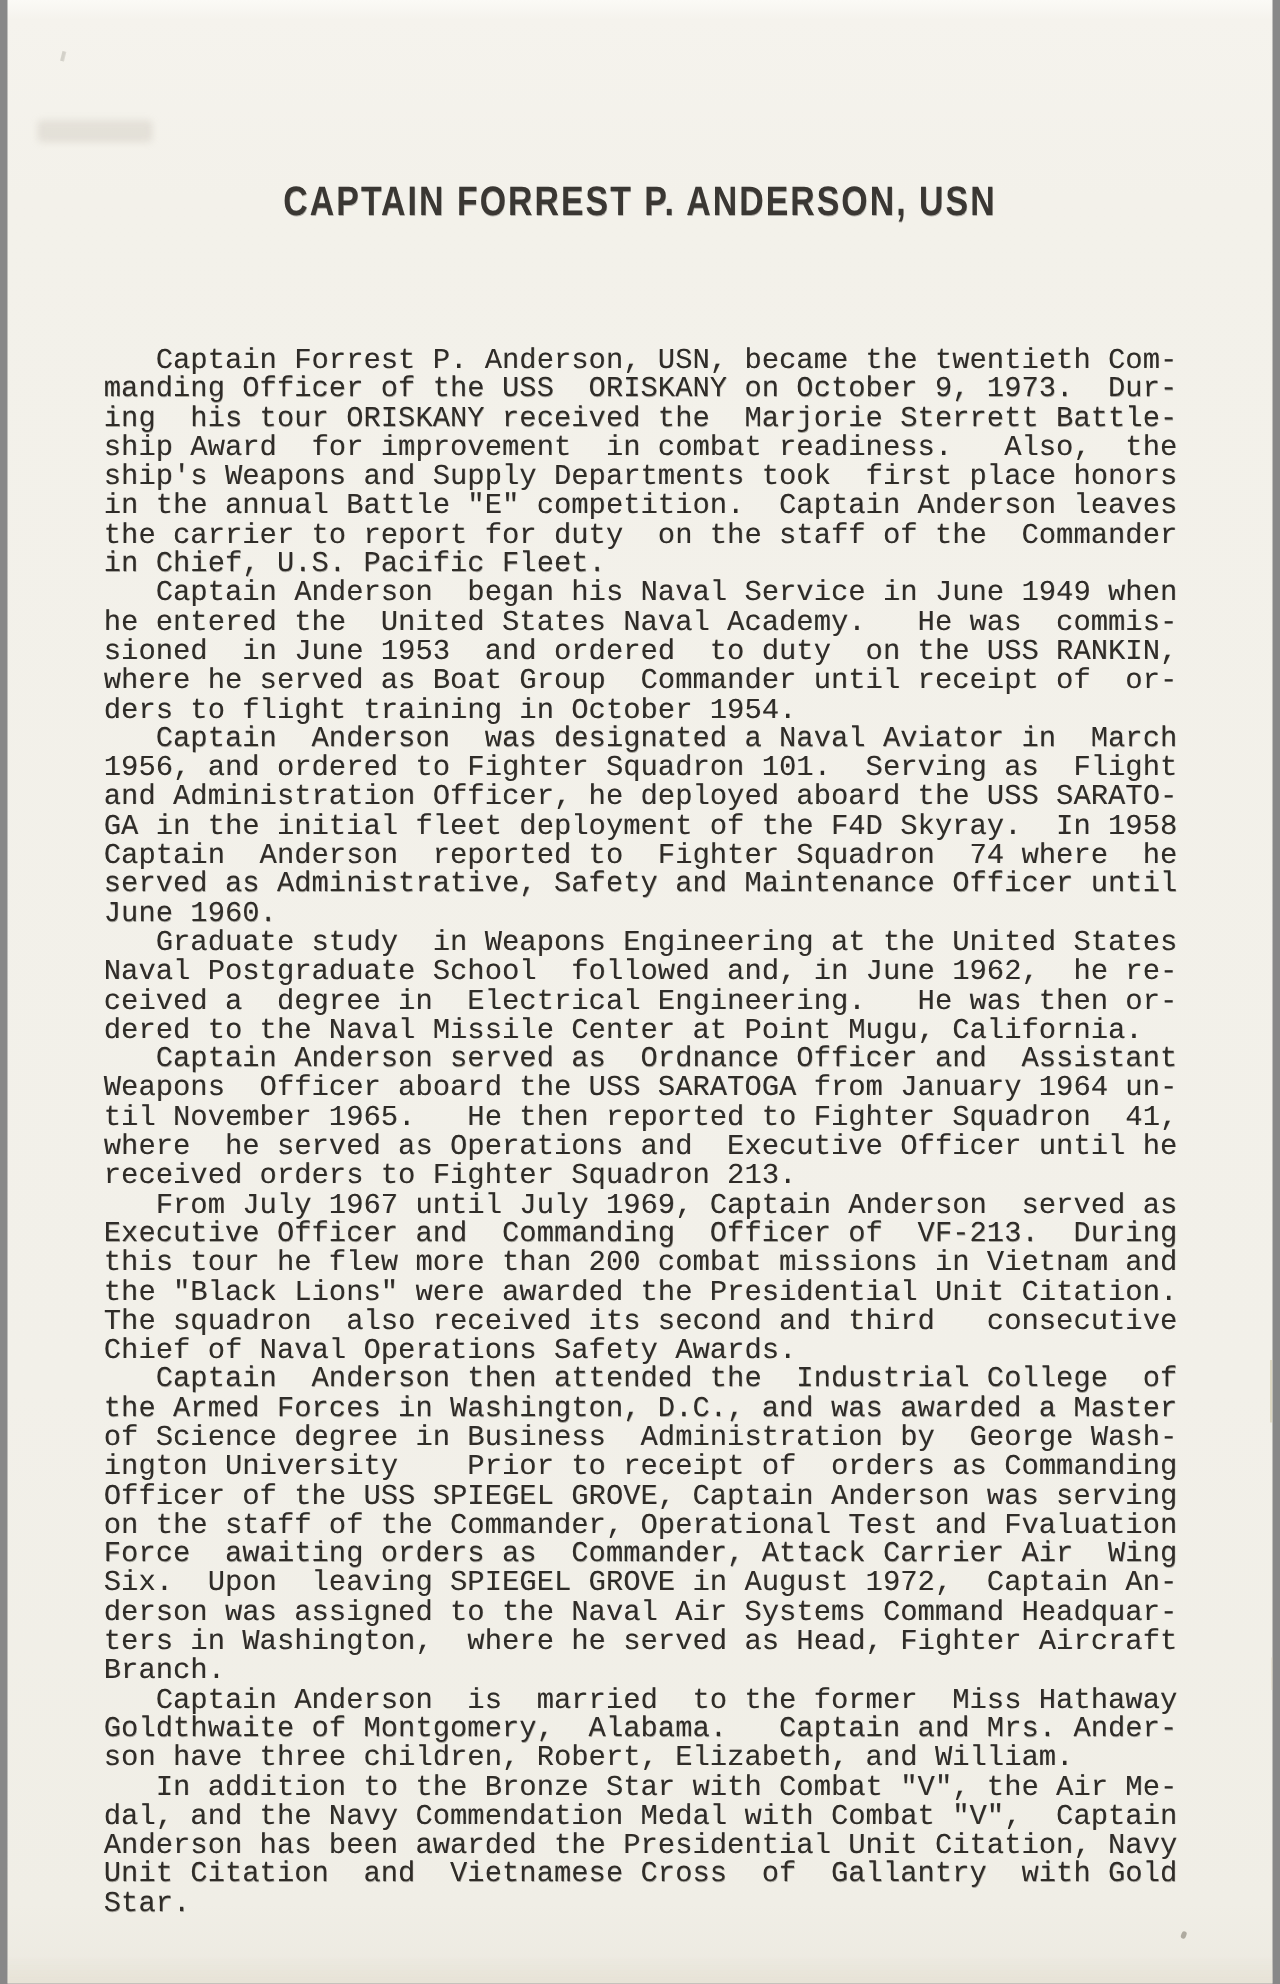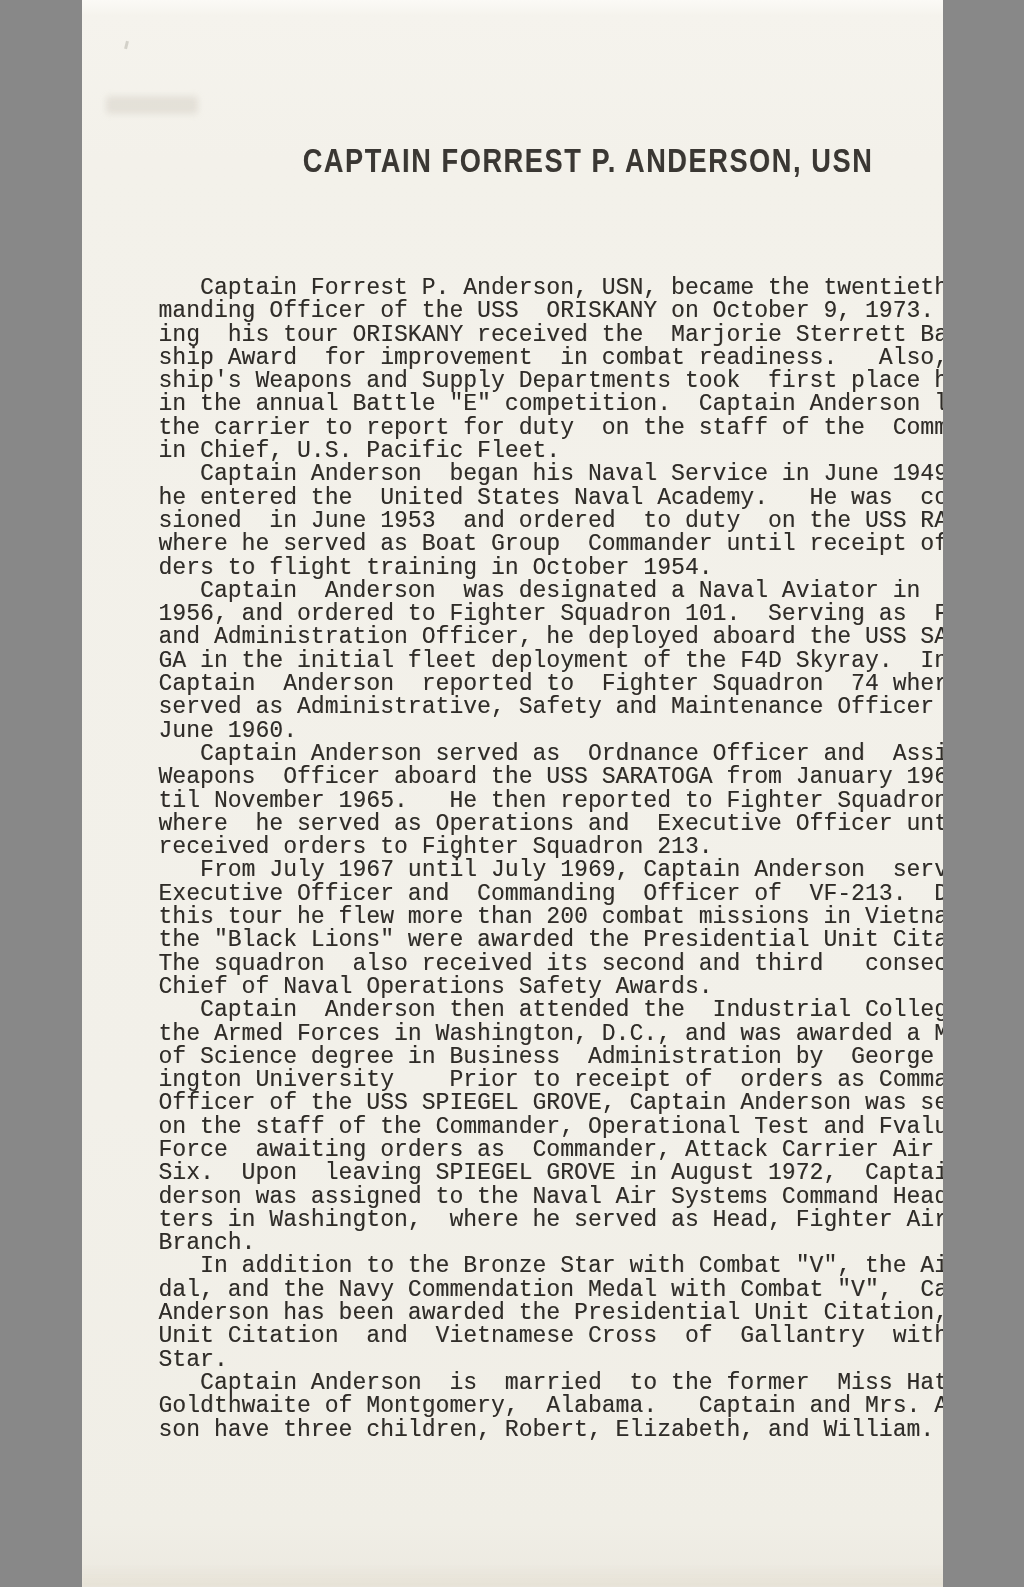--- a/index.html
+++ b/index.html
@@ -2,21 +2,21 @@
 <html><head>
 <meta charset="utf-8">
 <style>
   html, body {
     margin: 0;
     padding: 0;
     background: #888;
   }
   .page {
     position: relative;
-    width: 861px;
+    width: 1012px;
     height: 1587px;
     margin: 0 auto;
     overflow: hidden;
     background:
       linear-gradient(180deg, #fbfaf6 0%, #f5f3ed 1%, #f3f1ea 10%, #f2f0e9 70%, #f0eee6 96%, #ece9e0 100%);
     font-family: "Liberation Mono", "DejaVu Sans Mono", monospace;
   }
   .title {
     position: absolute;
     top: 144px;
@@ -135,20 +135,24 @@
 sioned  in June 1953  and ordered  to duty  on the USS RANKIN,
 where he served as Boat Group  Commander until receipt of  or-
 ders to flight training in October 1954.</p>
     <p class="para">   Captain  Anderson  was designated a Naval Aviator in  March
 1956, and ordered to Fighter Squadron 101.  Serving as  Flight
 and Administration Officer, he deployed aboard the USS SARATO-
 GA in the initial fleet deployment of the F4D Skyray.  In 1958
 Captain  Anderson  reported to  Fighter Squadron  74 where  he
 served as Administrative, Safety and Maintenance Officer until
 June 1960.</p>
+    <p class="para">   Graduate study  in Weapons Engineering at the United States
+Naval Postgraduate School  followed and, in June 1962,  he re-
+ceived a  degree in  Electrical Engineering.   He was then or-
+dered to the Naval Missile Center at Point Mugu, California.</p>
     <p class="para">   Captain Anderson served as  Ordnance Officer and  Assistant
 Weapons  Officer aboard the USS SARATOGA from January 1964 un-
 til November 1965.   He then reported to Fighter Squadron  41,
 where  he served as Operations and  Executive Officer until he
 received orders to Fighter Squadron 213.</p>
     <p class="para">   From July 1967 until July 1969, Captain Anderson  served as
 Executive Officer and  Commanding  Officer of  VF-213.  During
 this tour he flew more than 200 combat missions in Vietnam and
 the "Black Lions" were awarded the Presidential Unit Citation.
 The squadron  also received its second and third   consecutive
@@ -157,28 +161,28 @@
 the Armed Forces in Washington, D.C., and was awarded a Master
 of Science degree in Business  Administration by  George Wash-
 ington University    Prior to receipt of  orders as Commanding
 Officer of the USS SPIEGEL GROVE, Captain Anderson was serving
 on the staff of the Commander, Operational Test and Fvaluation
 Force  awaiting orders as  Commander, Attack Carrier Air  Wing
 Six.  Upon  leaving SPIEGEL GROVE in August 1972,  Captain An-
 derson was assigned to the Naval Air Systems Command Headquar-
 ters in Washington,  where he served as Head, Fighter Aircraft
 Branch.</p>
+    <p class="para">   Captain Anderson  is  married  to the former  Miss Hathaway
+Goldthwaite of Montgomery,  Alabama.   Captain and Mrs. Ander-
+son have three children, Robert, Elizabeth, and William.</p>
     <p class="para">   In addition to the Bronze Star with Combat "V", the Air Me-
 dal, and the Navy Commendation Medal with Combat "V",  Captain
 Anderson has been awarded the Presidential Unit Citation, Navy
 Unit Citation  and  Vietnamese Cross  of  Gallantry  with Gold
 Star.</p>
-    <p class="para">   Captain Anderson  is  married  to the former  Miss Hathaway
-Goldthwaite of Montgomery,  Alabama.   Captain and Mrs. Ander-
-son have three children, Robert, Elizabeth, and William.</p>
   </div>
 
   <div class="scan-line"></div>
   <div class="scan-line-2"></div>
   <div class="speck"></div>
   <div class="bottom-mottle"></div>
 
 </div>
 
 </body></html>

